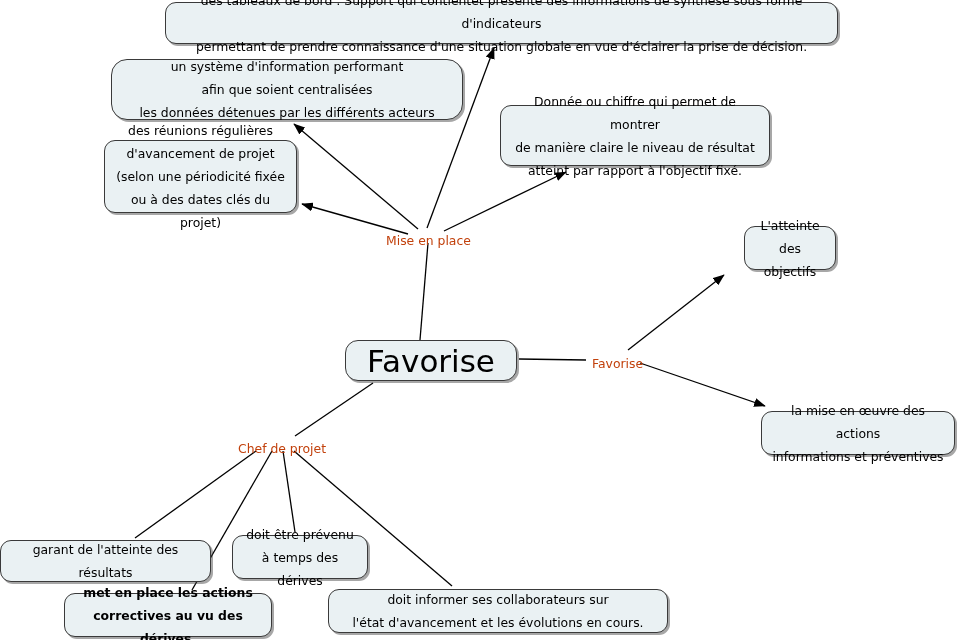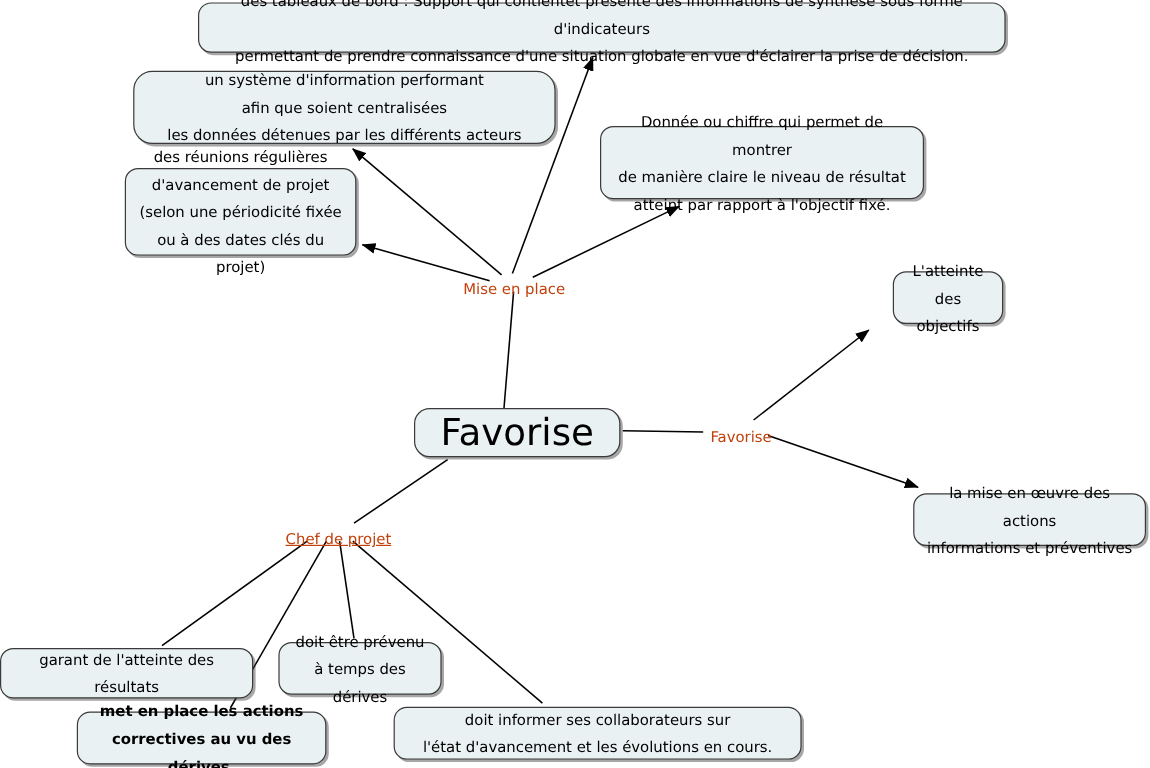--- a/index.html
+++ b/index.html
@@ -108,16 +108,16 @@
 correctives au vu des dérives.</div>
       <div class="node-box" style="left: 232px; top: 535px; width: 136px; height: 44px; text-align: center;">doit être prévenu
 à temps des dérives</div>
       <div class="node-box" style="left: 328px; top: 589px; width: 340px; height: 44px;">doit informer ses collaborateurs sur
 l'état d'avancement et les évolutions en cours.</div>
     </div>
 
   <div id="label-layer">
       <div class="label-plain" style="left: 386px; top: 233px;">Mise en place</div>
       <div class="label-plain" style="left: 592px; top: 356px; text-align: center;">Favorise</div>
-      <div class="label-plain" style="left: 238px; top: 441px; text-decoration: underline;">Chef de projet</div>
+      <div class="label-plain" style="left: 238px; top: 441px;">Chef de projet</div>
     </div>
 
 </div>
 
 </body></html>

